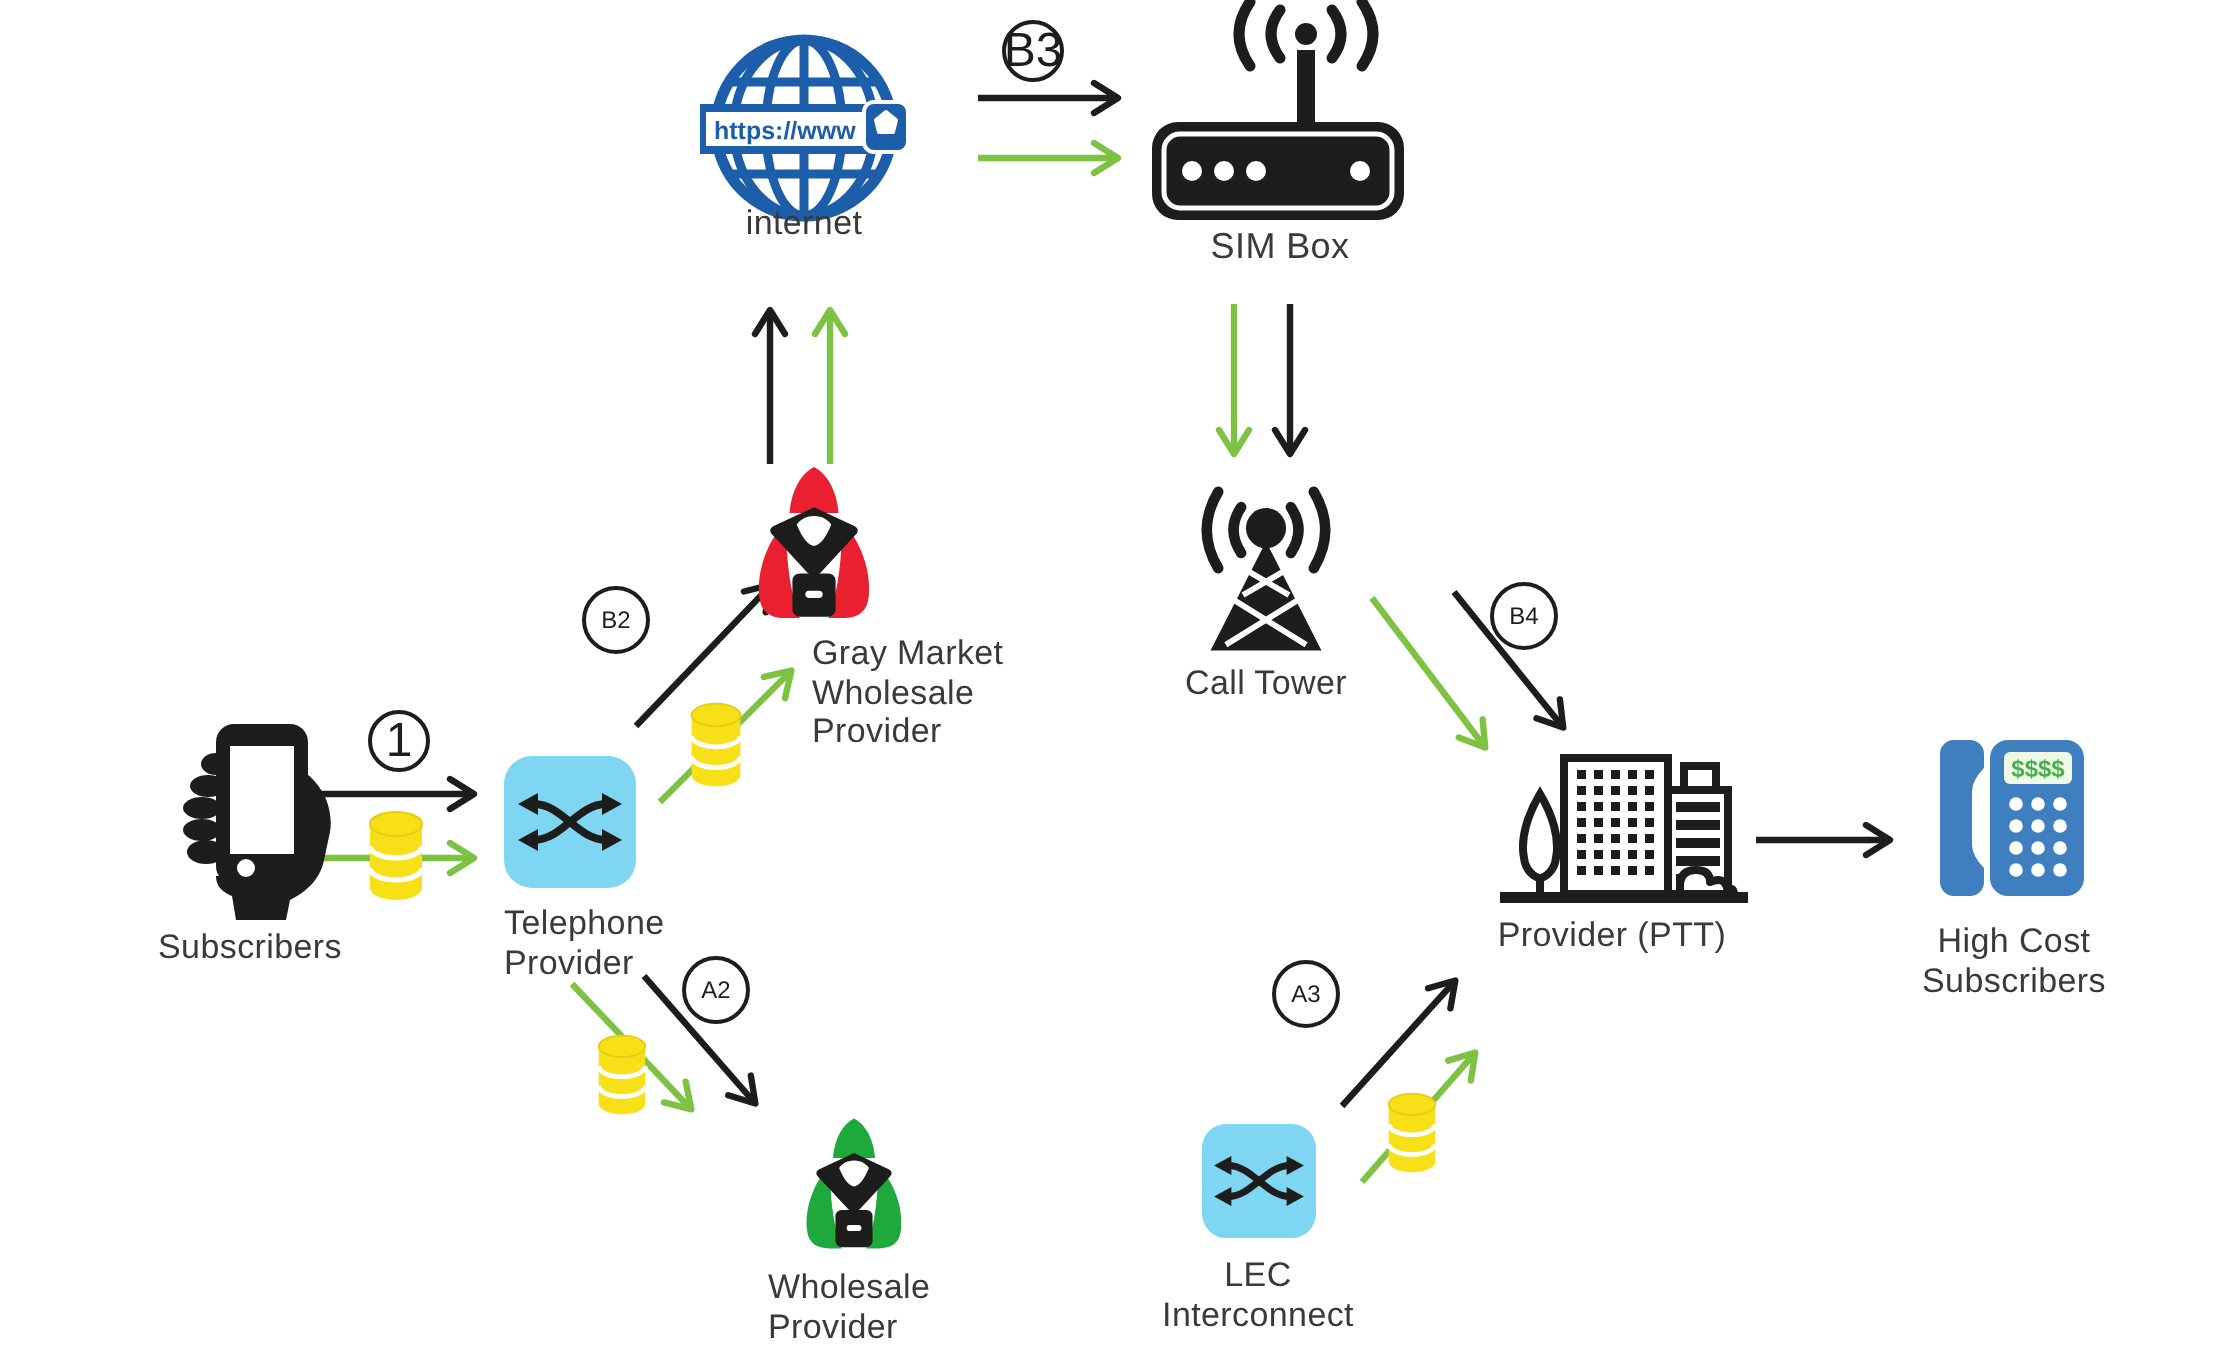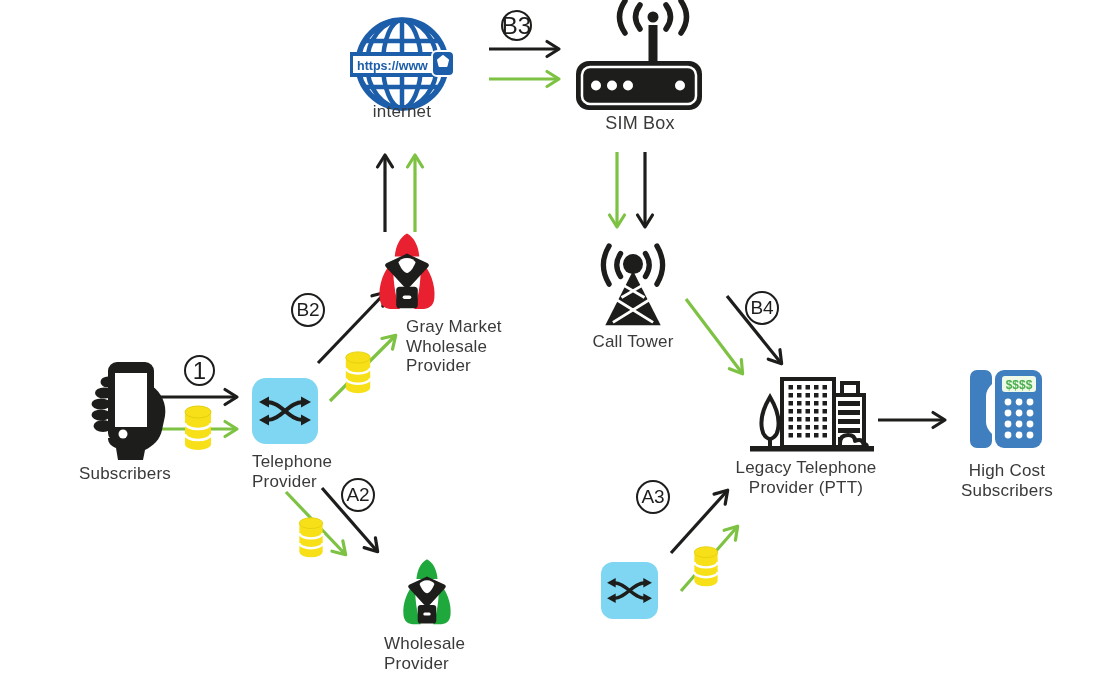--- a/index.html
+++ b/index.html
@@ -6,21 +6,21 @@
   .canvas{position:relative;width:1108px;height:684px;background:#ffffff;
           font-family:"Liberation Sans",sans-serif;overflow:hidden;}
   .arrows{position:absolute;left:0;top:0;z-index:1;}
   .node{position:absolute;z-index:2;}
   .db{position:absolute;z-index:2;}
   .lbl{position:absolute;z-index:2;font-size:17px;line-height:19.5px;color:#3a3a39;letter-spacing:.2px;}
   .lbl.center{text-align:center;}
   .lbl span{display:block;}
   .badge{position:absolute;z-index:3;width:34px;height:34px;border:2px solid #1d1d1b;border-radius:50%;
          background:#fff;display:flex;align-items:center;justify-content:center;
-         font-size:19px;color:#1d1d1b;box-sizing:border-box;}
+         font-size:12px;color:#1d1d1b;box-sizing:border-box;}
   .badge.small{width:31px;height:31px;font-size:24px;}
   svg{display:block;}
 </style>
 </head>
 <body>
 
 <div class="canvas">
 
   <svg class="arrows" width="1108" height="684" viewBox="0 0 1108 684">
     <defs>
@@ -191,20 +191,24 @@
         <path d="M15,24 C29,24 37,42 51,42"></path>
         <path d="M15,42 C29,42 37,24 51,24"></path>
       </g>
       <g fill="#1d1d1b">
         <polygon points="17,18.5 7,24 17,29.5"></polygon>
         <polygon points="17,36.5 7,42 17,47.5"></polygon>
         <polygon points="49,18.5 59,24 49,29.5"></polygon>
         <polygon points="49,36.5 59,42 49,47.5"></polygon>
       </g>
     </svg>
+  </div>
+  <div class="lbl center" style="left:569px;top:628px;width:120px">
+    <span>LEC</span>
+    <span>Interconnect</span>
   </div>
 
   <div class="node" style="left:750px;top:373px;width:124px;height:82px">
     <svg width="124" height="82" viewBox="0 0 124 82">
       <rect x="32" y="6" width="52" height="68" fill="#ffffff" stroke="#1d1d1b" stroke-width="4"></rect>
       <g fill="#1d1d1b">
         <g>
           <rect x="38.5" y="12" width="4.5" height="4.5"></rect>
             <rect x="47" y="12" width="4.5" height="4.5"></rect>
             <rect x="55.5" y="12" width="4.5" height="4.5"></rect>
@@ -251,21 +255,20 @@
         <rect x="88" y="55" width="22" height="5"></rect>
         <rect x="88" y="64" width="11" height="5"></rect>
       </g>
       <path d="M20,24 C14,34 10,46 12,56 C13,64 19,66 20,66 C21,66 27,64 28,56 C30,46 26,34 20,24 Z" fill="#ffffff" stroke="#1d1d1b" stroke-width="4"></path>
       <line x1="20" y1="66" x2="20" y2="75" stroke="#1d1d1b" stroke-width="4"></line>
       <path d="M90,74 L90,70 Q90,62 98,62 Q105,62 105,68 Q112,65 113.5,71 Q117,71 117,74 Z" fill="#ffffff" stroke="#1d1d1b" stroke-width="4" stroke-linejoin="round"></path>
       <rect x="0" y="73" width="124" height="5.5" fill="#1d1d1b"></rect>
     </svg>
   </div>
   <div class="lbl center" style="left:726px;top:458px;width:160px">
-    <span>Legacy Telephone</span>
     <span>Provider (PTT)</span>
   </div>
 
   <div class="node" style="left:966px;top:366px;width:80px;height:86px">
     <svg width="80" height="86" viewBox="0 0 80 86">
       <path d="M4,11 A7,7 0 0 1 11,4 L19,4 A7,7 0 0 1 26,11 L26,18 Q20,24 20,30 L20,56 Q20,62 26,68 L26,75 A7,7 0 0 1 19,82 L11,82 A7,7 0 0 1 4,75 Z" fill="#3f7fbf"></path>
       <rect x="29" y="4" width="47" height="78" rx="9" fill="#3f7fbf"></rect>
       <rect x="36" y="10" width="34" height="16" rx="3" fill="#eef9e8"></rect>
       <text x="53" y="22.5" font-size="12" font-weight="bold" fill="#4aae4c" text-anchor="middle">$$$$</text>
       <g fill="#ffffff">

